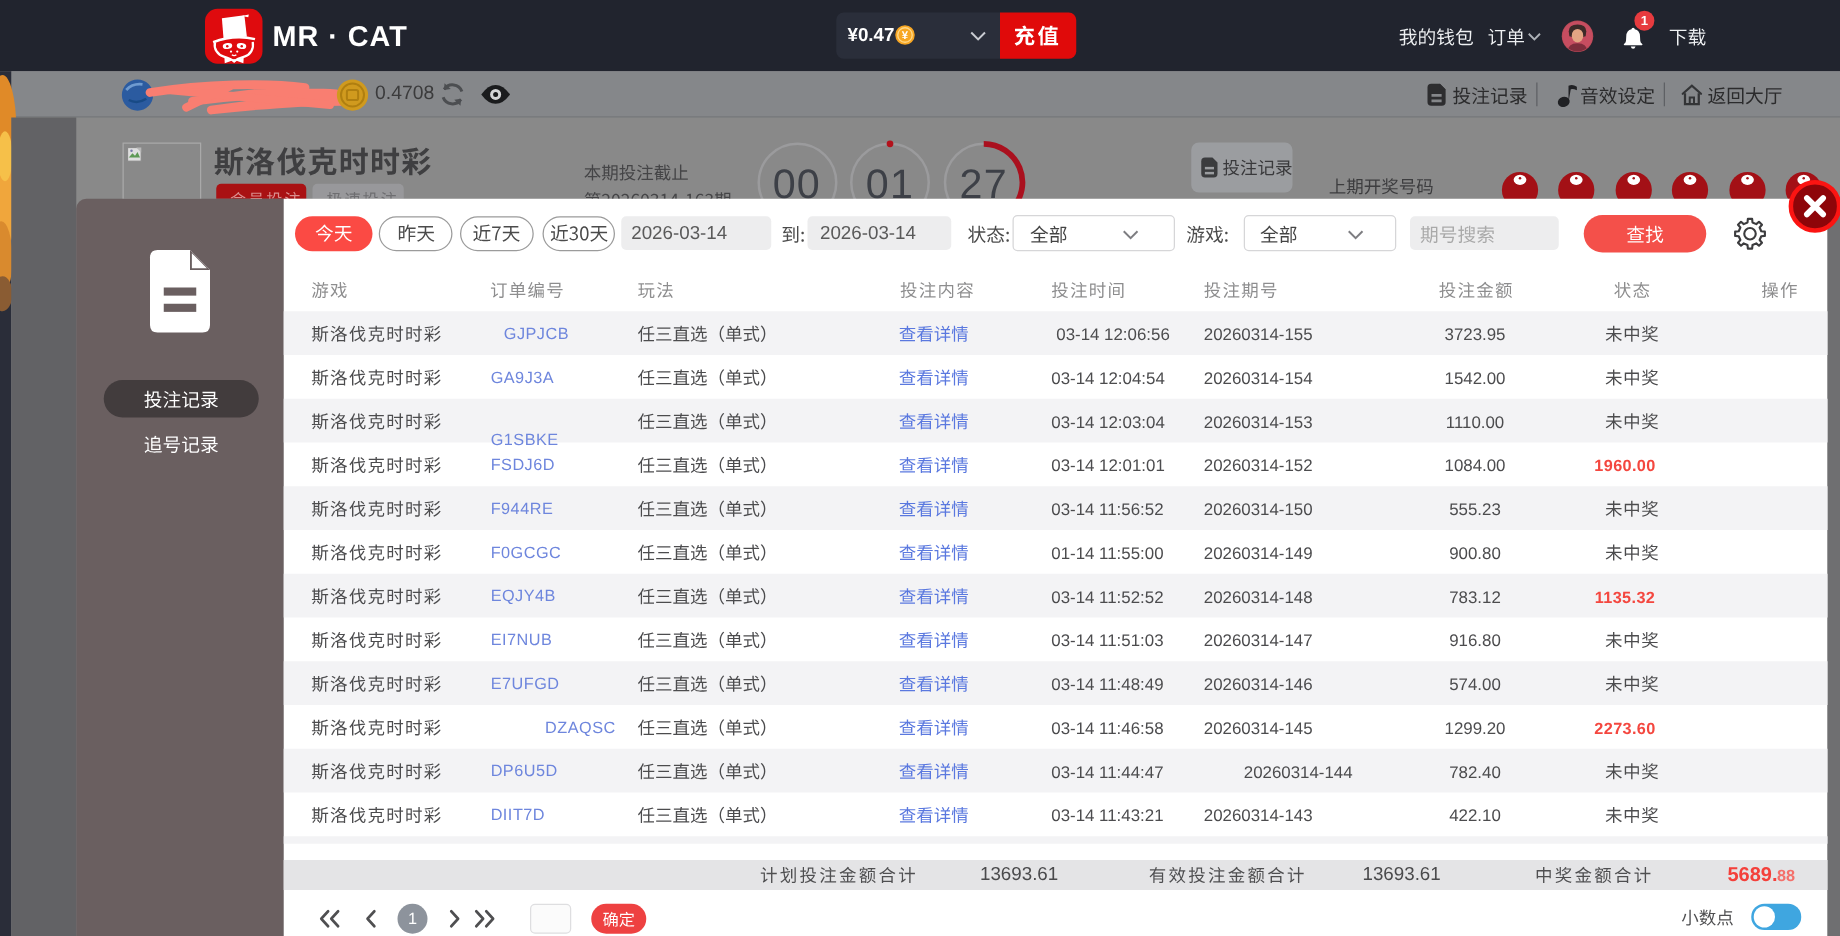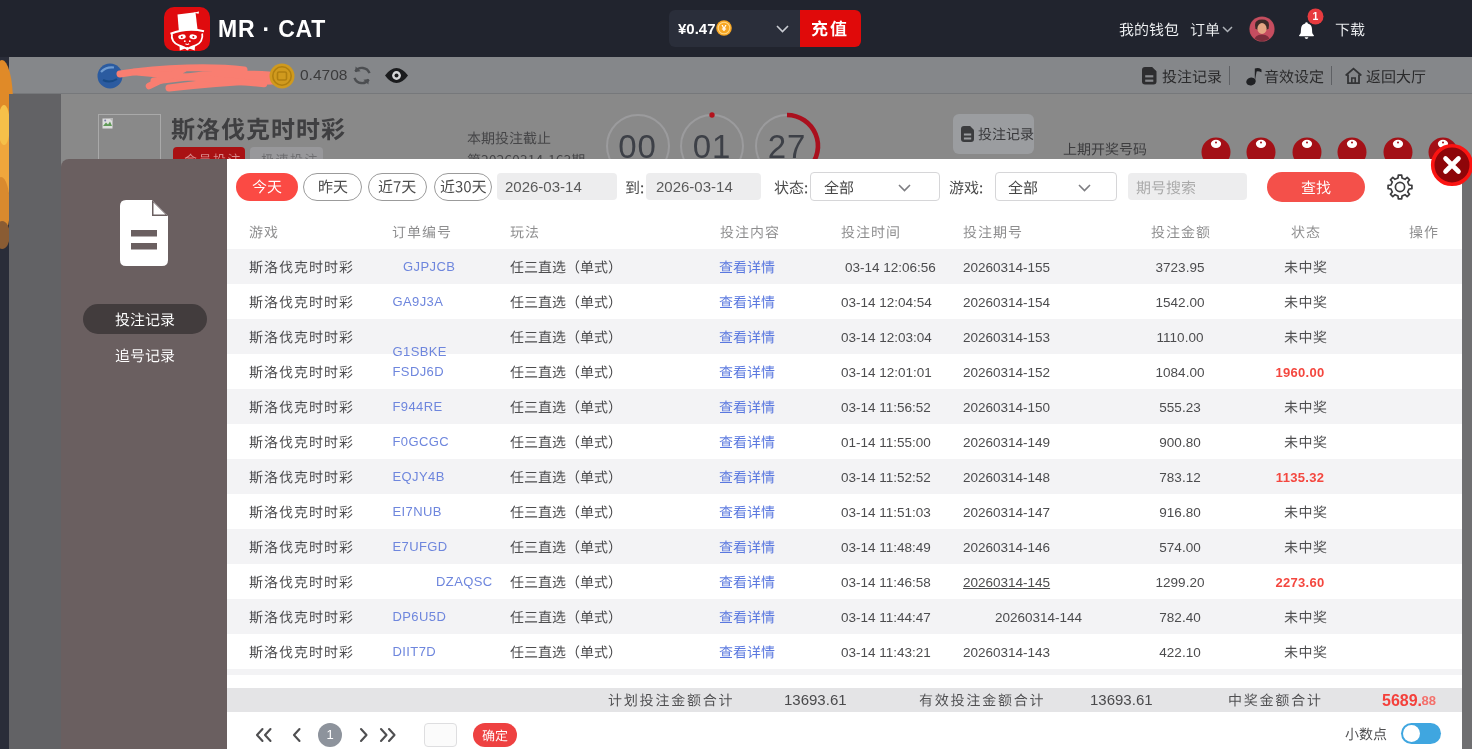--- a/index.html
+++ b/index.html
@@ -516,21 +516,21 @@
     <use href="#g34" fill="#4c4c4e"></use>
   </svg>
 <div class="a" style="left:388px;top:573.1px;font:400 13.0px 'Liberation Sans',sans-serif;color:#6e86dd;line-height:18.7px;letter-spacing:0.4px;z-index:21;margin-left:48px;">DZAQSC</div>
 <svg class="a" style="left:510.0px;top:574.5px;width:114.0px;height:18.2px;z-index:21;" viewBox="0 -12.32 114.00 18.20">
     <use href="#g35" fill="#4c4c4e"></use>
   </svg>
 <svg class="a" style="left:719.0px;top:574.5px;width:58.0px;height:18.2px;z-index:21;" viewBox="0 -12.32 58.00 18.20">
     <use href="#g36" fill="#5a78df"></use>
   </svg>
 <div class="a" style="left:841.0px;top:572.8px;font:400 13.5px 'Liberation Sans',sans-serif;color:#4c4c4e;line-height:19.4px;z-index:21;">03-14 11:46:58</div>
-<div class="a" style="left:963.0px;top:572.8px;font:400 13.5px 'Liberation Sans',sans-serif;color:#4c4c4e;line-height:19.4px;z-index:21;text-decoration:underline;">20260314-145</div>
+<div class="a" style="left:963.0px;top:572.8px;font:400 13.5px 'Liberation Sans',sans-serif;color:#4c4c4e;line-height:19.4px;z-index:21;">20260314-145</div>
 <div class="a" style="left:1180.0px;top:572.8px;font:400 13.5px 'Liberation Sans',sans-serif;color:#4c4c4e;line-height:19.4px;transform:translateX(-50%);z-index:21;">1299.20</div>
 <div class="a" style="left:1300.0px;top:573.6px;font:700 13.0px 'Liberation Sans',sans-serif;color:#f4473f;line-height:18.7px;letter-spacing:0.3px;transform:translateX(-50%);z-index:21;">2273.60</div>
 <div class="a" style="left:227.0px;top:599.0px;width:1235.0px;height:35.0px;background:#f3f3f5;z-index:20;"></div>
 <svg class="a" style="left:249.0px;top:609.5px;width:106.0px;height:18.2px;z-index:21;" viewBox="0 -12.32 106.00 18.20">
     <use href="#g34" fill="#4c4c4e"></use>
   </svg>
 <div class="a" style="left:392.5px;top:608.1px;font:400 13.0px 'Liberation Sans',sans-serif;color:#6e86dd;line-height:18.7px;letter-spacing:0.4px;z-index:21;">DP6U5D</div>
 <svg class="a" style="left:510.0px;top:609.5px;width:114.0px;height:18.2px;z-index:21;" viewBox="0 -12.32 114.00 18.20">
     <use href="#g35" fill="#4c4c4e"></use>
   </svg>

